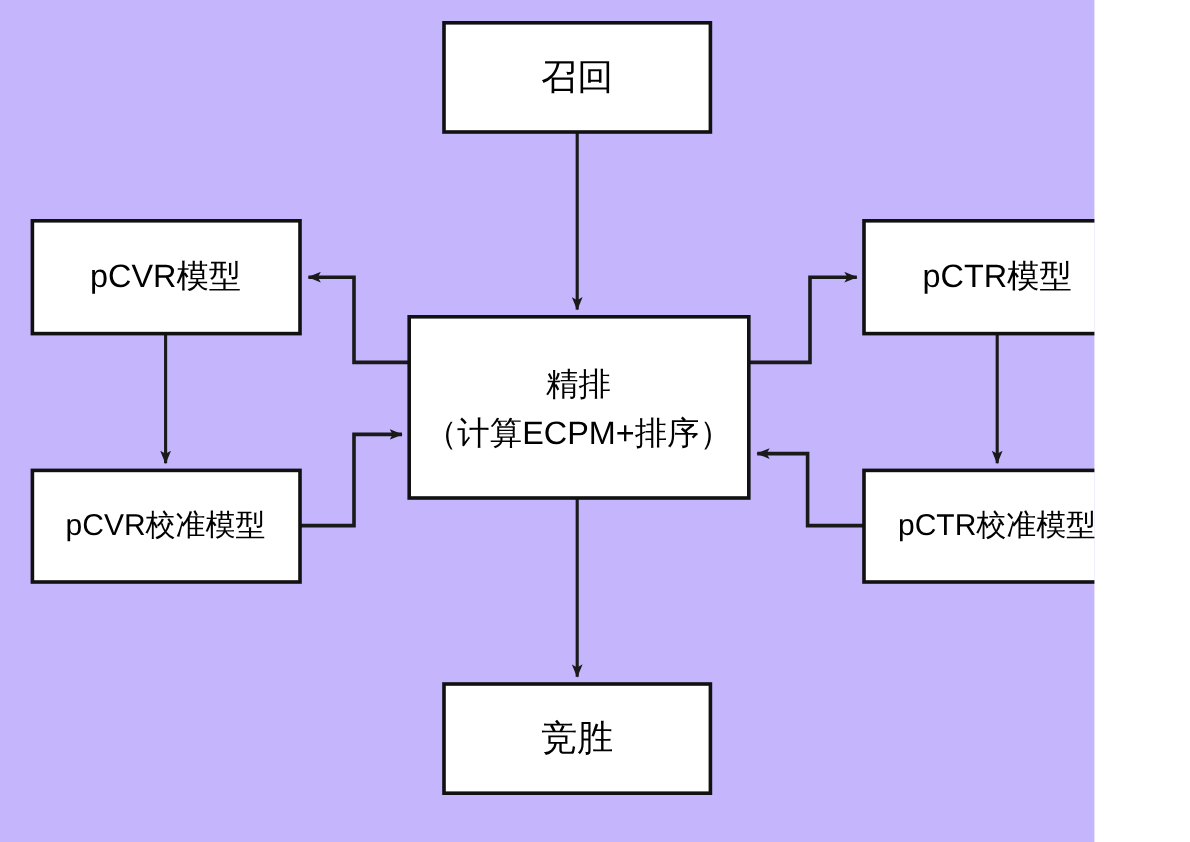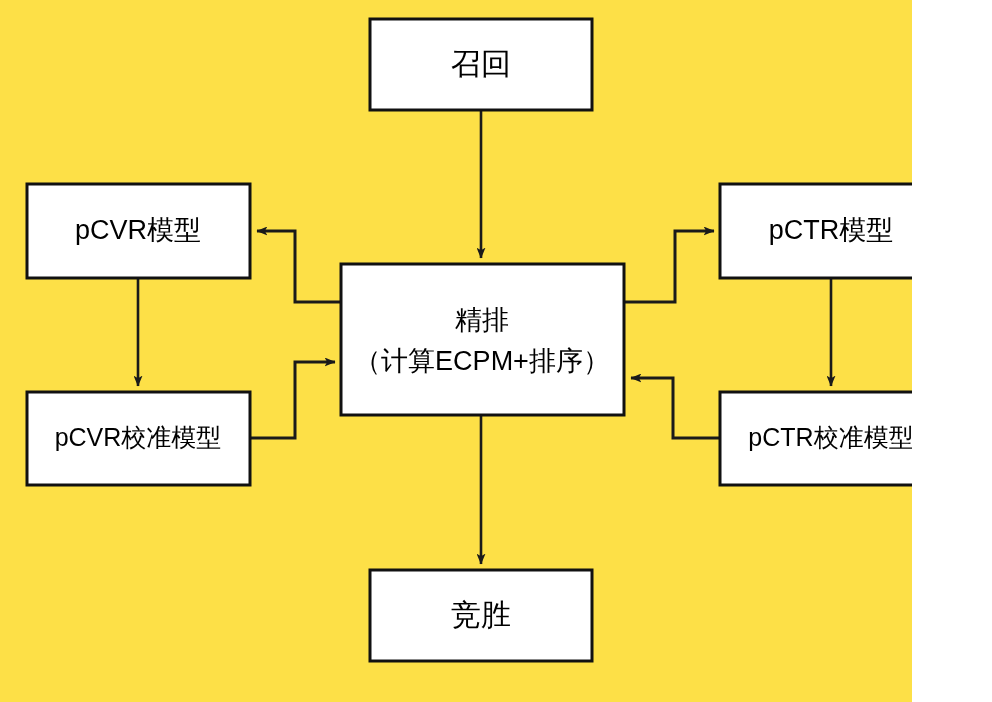--- a/index.html
+++ b/index.html
@@ -8,21 +8,21 @@
     padding: 0;
     background: #ffffff;
   }
   body {
     font-family: "Liberation Sans", "DejaVu Sans", sans-serif;
   }
   #diagram-root {
     position: relative;
     width: 912px;
     height: 702px;
-    background: #fde047;
+    background: #c4b5fd;
     overflow: hidden;
   }
   svg.flow-canvas {
     position: absolute;
     top: 0;
     left: 0;
     width: 992px;
     height: 702px;
     display: block;
   }

